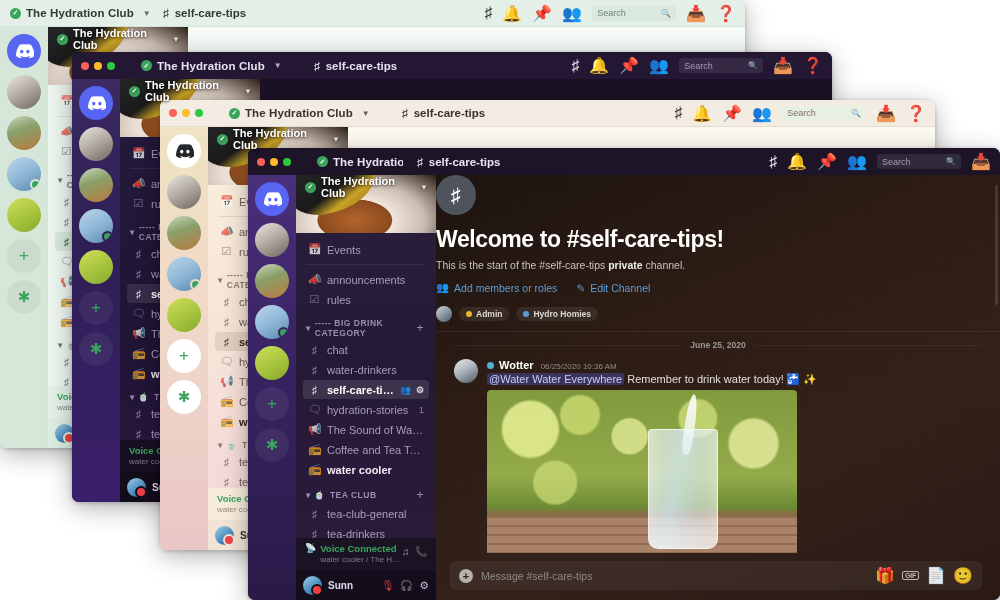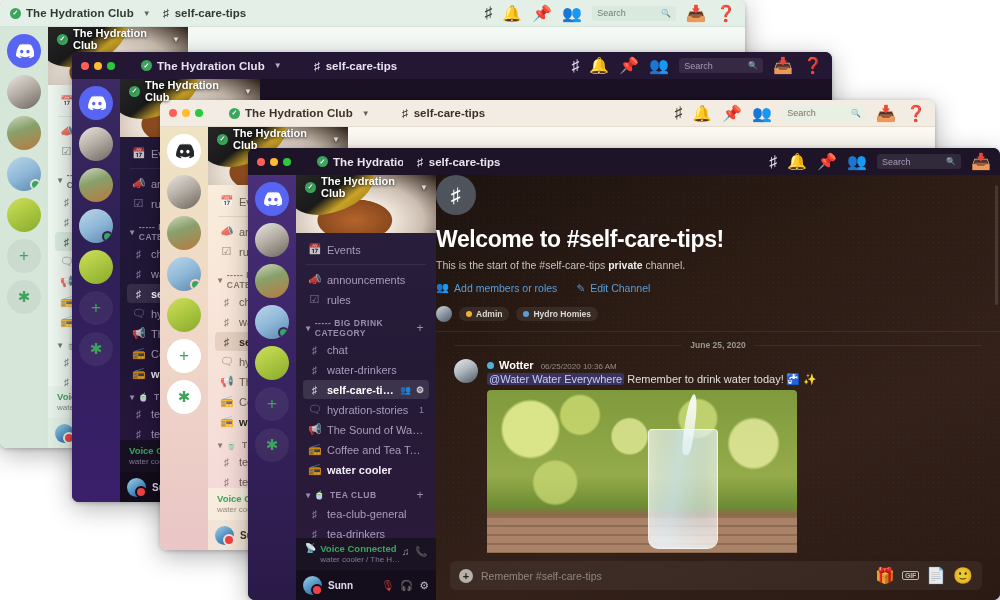--- a/index.html
+++ b/index.html
@@ -867,21 +867,21 @@
                 <div class="pour"></div>
               </div>
 
             </div>
           </div>
         </div>
 
         <div class="composer-wrap">
           <div class="composer">
             <span class="plusbtn">+</span>
-            <span class="ph">Remember #self-care-tips</span>
+            <span class="ph">Message #self-care-tips</span>
             <span class="cicons">
               <span>🎁</span>
               <span class="gifchip">GIF</span>
               <span>📄</span>
               <span>🙂</span>
             </span>
           </div>
         </div>
       </div>
     </div>

